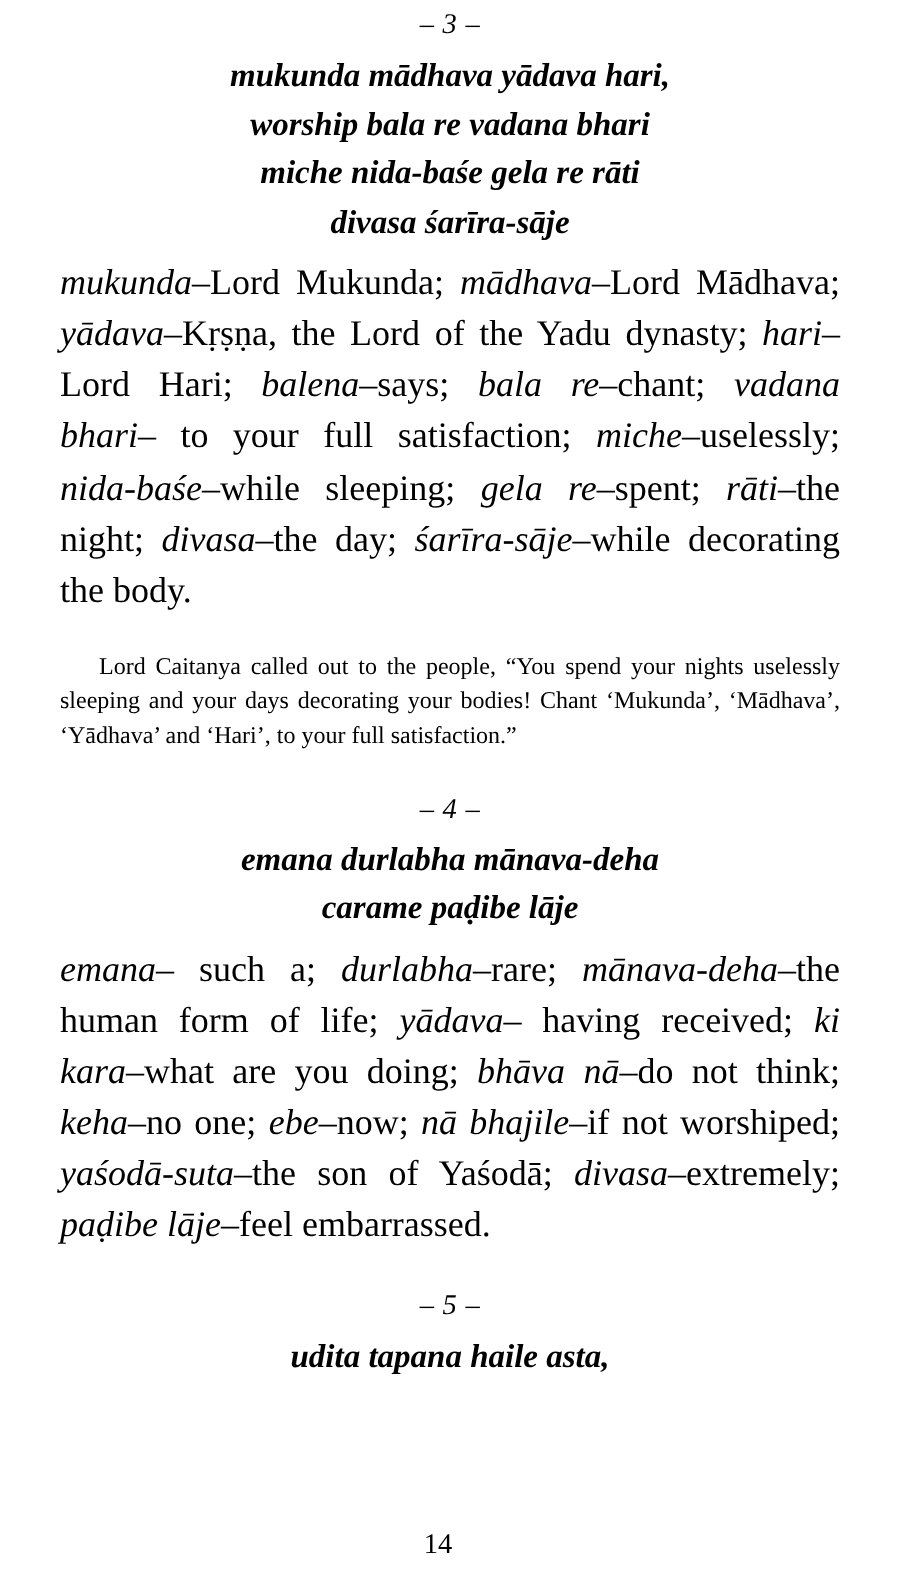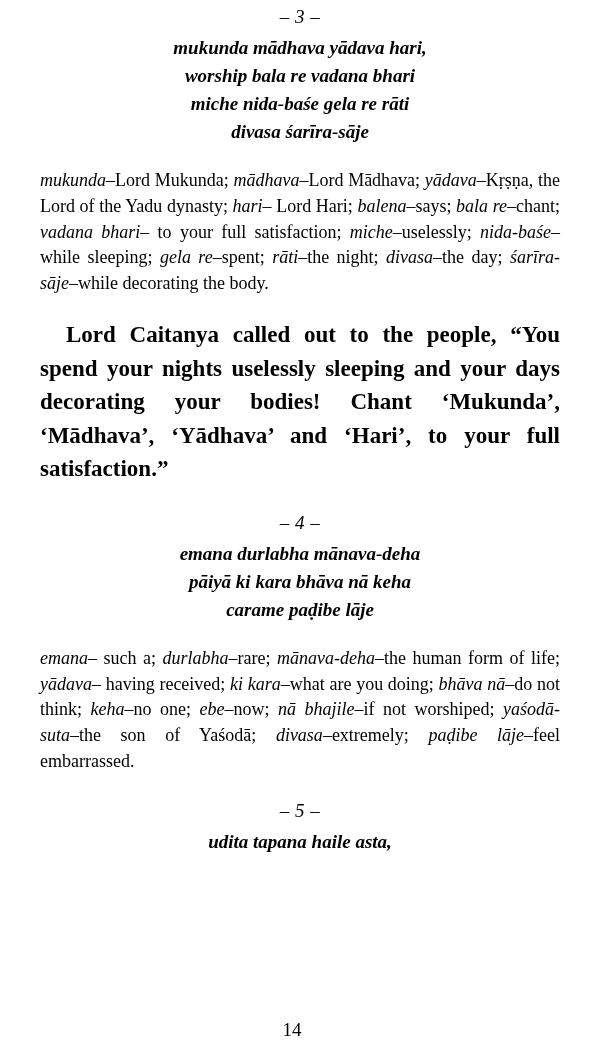--- a/index.html
+++ b/index.html
@@ -32,45 +32,44 @@
     margin: 0;
     letter-spacing: 0.5px;
   }
   .verse-number.first {
     padding-top: 6px;
   }
   .verse {
     text-align: center;
     font-style: italic;
     font-weight: bold;
-    font-size: 19px;
+    font-size: 22px;
     line-height: 1.48;
     margin: 6px 0 0 0;
   }
   .verse .line {
     display: block;
     white-space: nowrap;
   }
   .synonyms {
-    font-size: 18px;
+    font-size: 24px;
     line-height: 1.42;
     text-align: justify;
-    margin: 22px 0 0 0;
+    margin: 8px 0 0 0;
     hyphens: manual;
   }
   .synonyms i {
     font-style: italic;
   }
   .translation {
-    font-size: 23px;
+    font-size: 16px;
     line-height: 1.46;
     text-align: justify;
     margin: 22px 0 0 0;
     text-indent: 26px;
-    font-weight: bold;
   }
   .gap-after-translation {
     height: 26px;
   }
   .folio {
     position: absolute;
     left: 0;
     right: 16px;
     bottom: 14px;
     text-align: center;
@@ -93,21 +92,20 @@
     <div class="synonyms"><i>mukunda</i>–Lord Mukunda; <i>mādhava</i>–Lord Mādhava; <i>yādava</i>–Kṛṣṇa, the Lord of the Yadu dynasty; <i>hari</i>– Lord Hari; <i>balena</i>–says; <i>bala re</i>–chant; <i>vadana bhari</i>– to your full satisfaction; <i>miche</i>–uselessly; <i>nida-baśe</i>–while sleeping; <i>gela re</i>–spent; <i>rāti</i>–the night; <i>divasa</i>–the day; <i>śarīra-sāje</i>–while decorating the body.</div>
     <div class="translation">Lord Caitanya called out to the people, “You spend your nights uselessly sleeping and your days decorating your bodies! Chant ‘Mukunda’, ‘Mādhava’, ‘Yādhava’ and ‘Hari’, to your full satisfaction.”</div>
   </div>
 
   <div class="gap-after-translation"></div>
 
   <div class="section">
     <div class="verse-number">– 4 –</div>
     <div class="verse">
       <span class="line">emana durlabha mānava-deha</span>
-      <span class="line">pāiyā ki kara bhāva nā keha</span>
       <span class="line">carame paḍibe lāje</span>
     </div>
     <div class="synonyms"><i>emana</i>– such a; <i>durlabha</i>–rare; <i>mānava-deha</i>–the human form of life; <i>yādava</i>– having received; <i>ki kara</i>–what are you doing; <i>bhāva nā</i>–do not think; <i>keha</i>–no one; <i>ebe</i>–now; <i>nā bhajile</i>–if not worshiped; <i>yaśodā-suta</i>–the son of Yaśodā; <i>divasa</i>–extremely; <i>paḍibe lāje</i>–feel embarrassed.</div>
   </div>
 
   <div class="gap-after-translation"></div>
 
   <div class="section">
     <div class="verse-number">– 5 –</div>
     <div class="verse">

